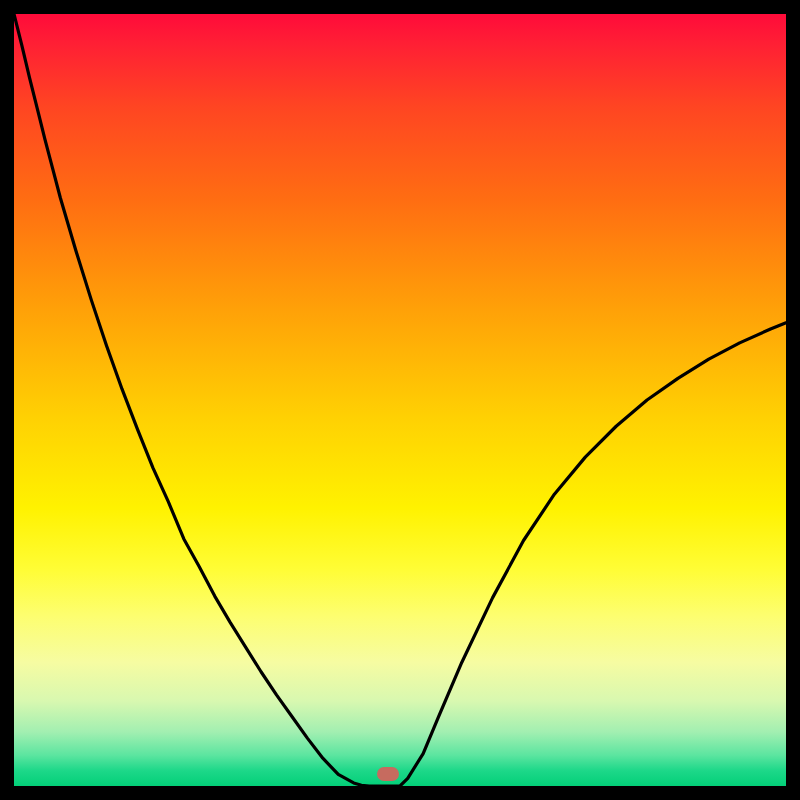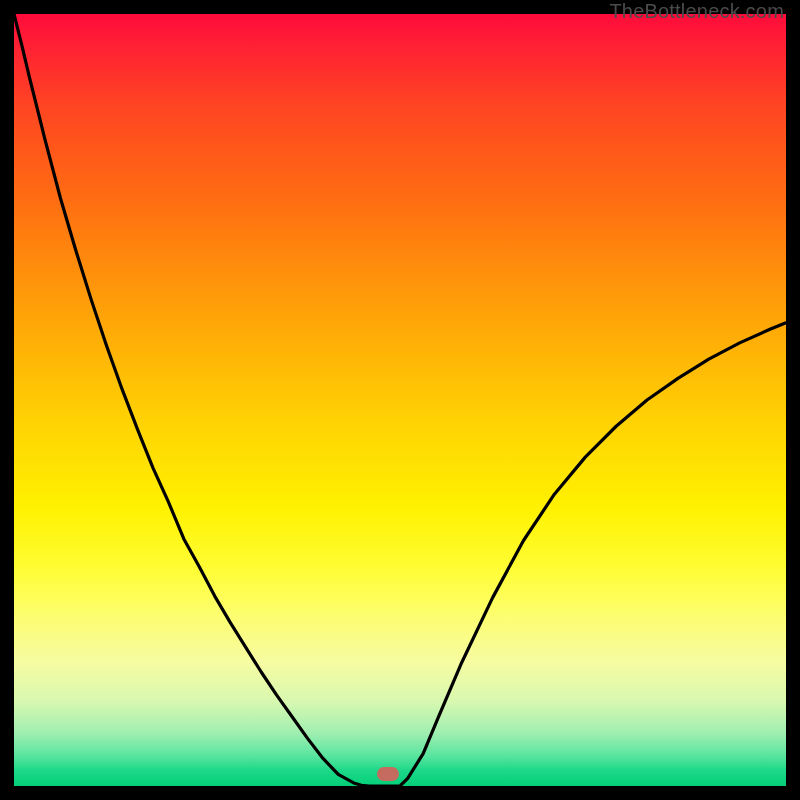--- a/index.html
+++ b/index.html
@@ -80,14 +80,13 @@
 <body>
 
 <div class="frame">
   <div class="plot-area">
     <div class="gradient-bg"></div>
     <svg class="curve-svg" viewBox="0 0 772 772" preserveAspectRatio="none">
       <path id="curve-path" fill="none" stroke="#000000" stroke-width="3.2" stroke-linejoin="round" stroke-linecap="round" d="M0.00 0.00 L7.72 30.88 L15.44 63.30 L23.16 94.18 L30.88 125.06 L38.60 154.40 L46.32 183.74 L54.04 209.98 L61.76 236.23 L77.20 285.64 L92.64 331.96 L108.08 375.19 L123.52 415.34 L138.96 453.94 L154.40 487.90 L169.84 524.96 L185.28 552.75 L200.72 582.09 L216.16 608.34 L231.60 633.04 L247.04 657.74 L262.48 680.90 L277.92 702.52 L293.36 724.14 L308.80 744.21 L324.24 760.42 L339.68 768.91 L347.40 771.23 L355.12 772.00 L362.84 772.00 L370.56 772.00 L386.00 772.00 L393.72 764.28 L409.16 739.58 L424.60 702.52 L447.76 648.48 L478.64 583.63 L509.52 526.50 L540.40 480.18 L571.28 443.13 L602.16 412.25 L633.04 386.00 L663.92 364.38 L694.80 345.08 L725.68 328.87 L756.56 314.98 L772.00 308.80"></path>
     </svg>
     <div id="marker" class="marker" style="left: 374.42px; top: 760.42px; background: rgb(198, 107, 95);"></div>
   </div>
-  <div class="watermark">TheBottleneck.com</div>
 </div>
 
 </body></html>

